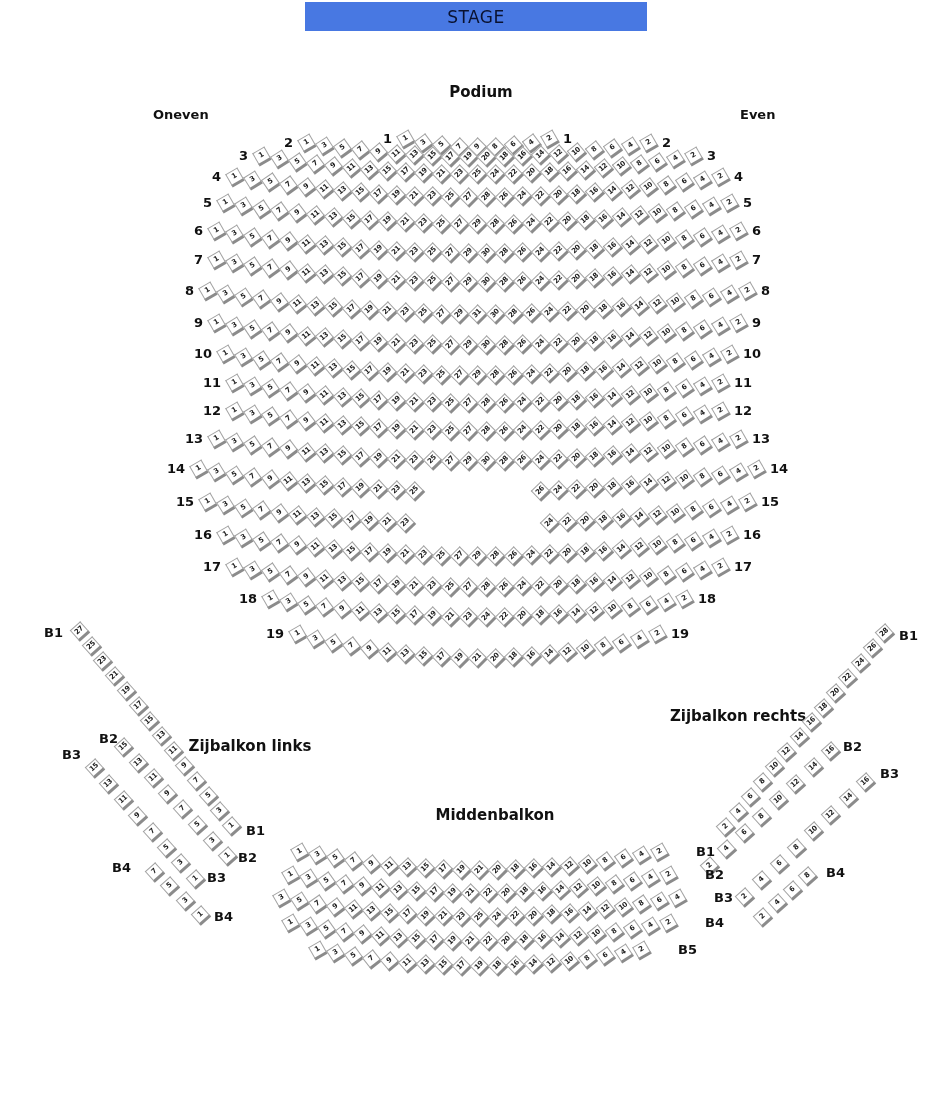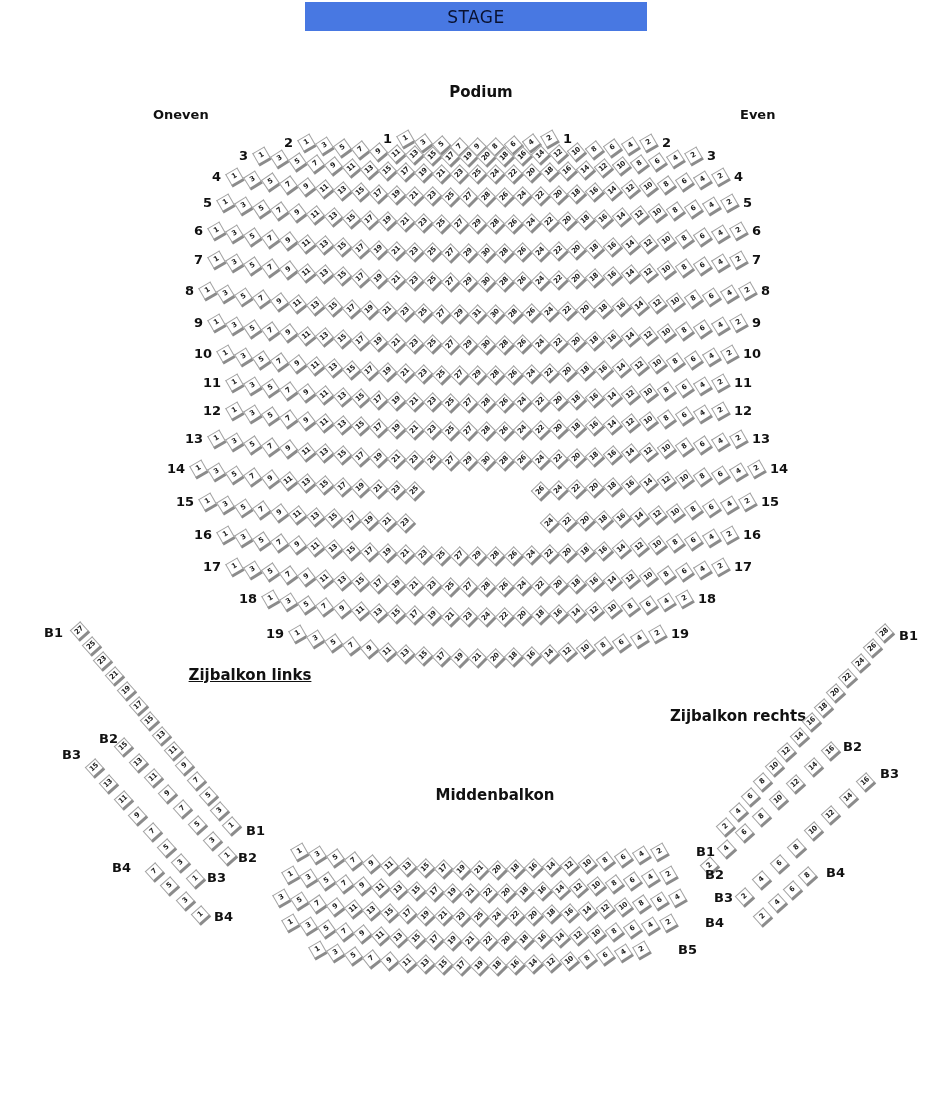--- a/index.html
+++ b/index.html
@@ -43,23 +43,23 @@
 
 <div class="stage">
   <span>STAGE</span>
 </div>
 
 <div class="section-title" style="left:481px;top:83px;">Podium</div>
 
 <div class="side-header" style="left:153px;top:107px;">Oneven</div>
 <div class="side-header" style="left:740px;top:107px;">Even</div>
 
-<div class="section-title" style="left:250px;top:666px;text-decoration:underline;">Zijbalkon links</div>
+<div class="section-title" style="left:250px;top:737px;">Zijbalkon links</div>
 <div class="section-title" style="left:738px;top:707px;">Zijbalkon rechts</div>
-<div class="section-title" style="left:495px;top:786px;">Middenbalkon</div>
+<div class="section-title" style="left:495px;top:806px;">Middenbalkon</div>
 
 <div id="podium-seats">
     <div class="seat" style="left: 399px; top: 132px; transform: rotate(-30deg);">
       <span class="n">1</span>
     </div>
     <div class="seat" style="left: 417px; top: 135.5px; transform: rotate(-36.5625deg);">
       <span class="n">3</span>
     </div>
     <div class="seat" style="left: 435px; top: 138px; transform: rotate(-41.25deg);">
       <span class="n">5</span>

